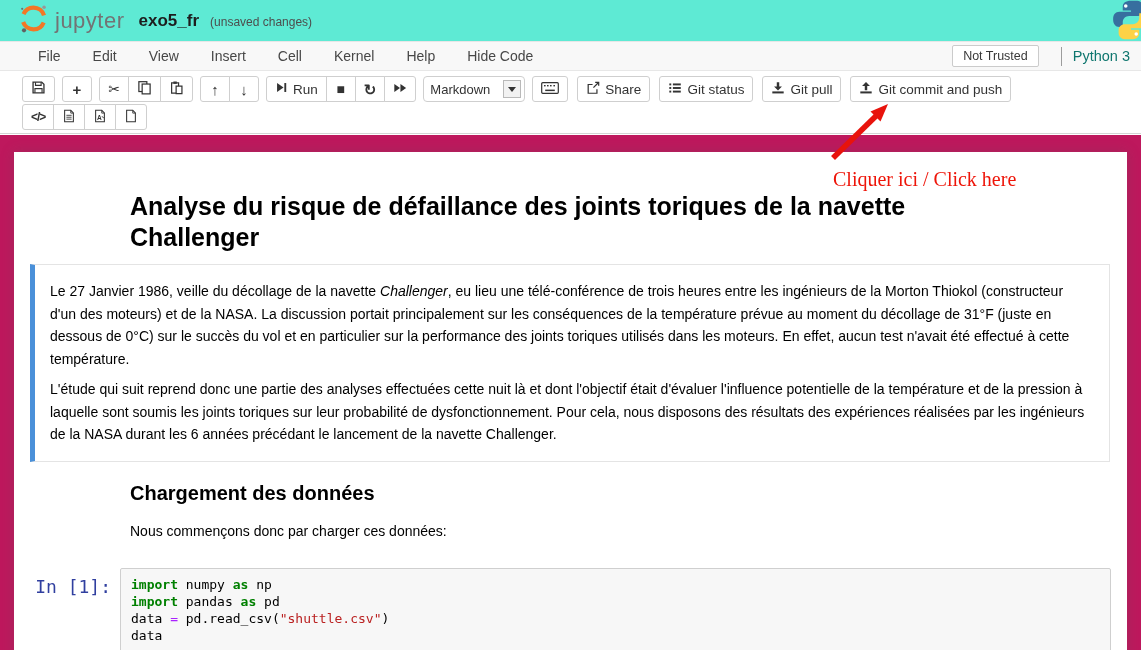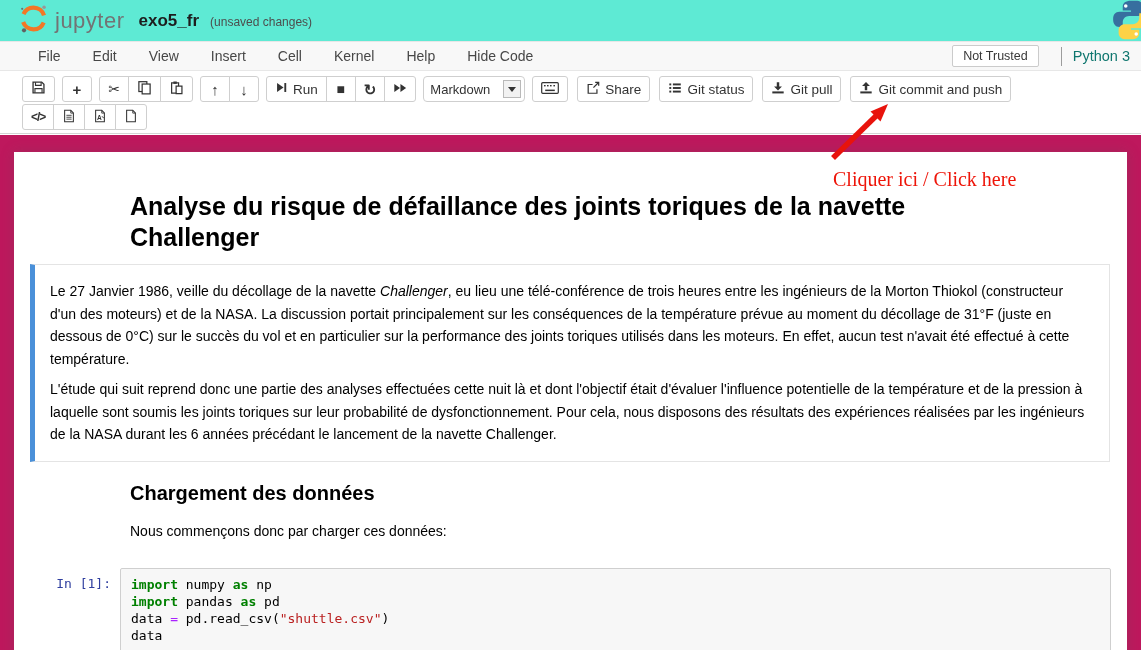--- a/index.html
+++ b/index.html
@@ -48,21 +48,21 @@
              background:#f2f2f2; display:flex; align-items:center; justify-content:center; }
   .sel-caret { width:0; height:0; border-left:4px solid transparent; border-right:4px solid transparent;
                border-top:5px solid #333; }
 
   
   .page-bg { position:absolute; top:135px; left:0; width:1141px; height:515px; background:#be185d; overflow:hidden; }
   .notebook { position:relative; margin:17px auto 0; width:1113px; min-height:540px; background:#fff;
               box-shadow:0 0 12px 1px rgba(87,87,87,.22); padding-top:22px; }
   .cell { display:flex; padding:5px 0; }
   .prompt { width:106px; flex:none; text-align:right; padding-right:9px;
-            font-family:"DejaVu Sans Mono","Liberation Mono",monospace; font-size:13px; }
+            font-family:"DejaVu Sans Mono","Liberation Mono",monospace; font-size:18px; }
   .prompt.in  { color:#303F9F; padding-top:8px; }
   .md-inner { padding-left:10px; flex:1; }
   .md-inner h1 { margin:12px 0 6px; font-size:25px; line-height:31px; color:#000; max-width:830px; }
   .md-inner h2 { margin:14px 0 6px; font-size:20px; line-height:24px; color:#000; }
   .md-inner p  { margin:2px 0; font-size:14px; color:#000; }
 
   .bquote { margin:0 17px 0 16px; border:1px solid #e4e4e4; border-left:5px solid #4a90d9;
             padding:7px 18px 7px 15px; font-size:14px; line-height:22.5px; color:#000; }
   .bquote p { margin:8px 0; }
 

